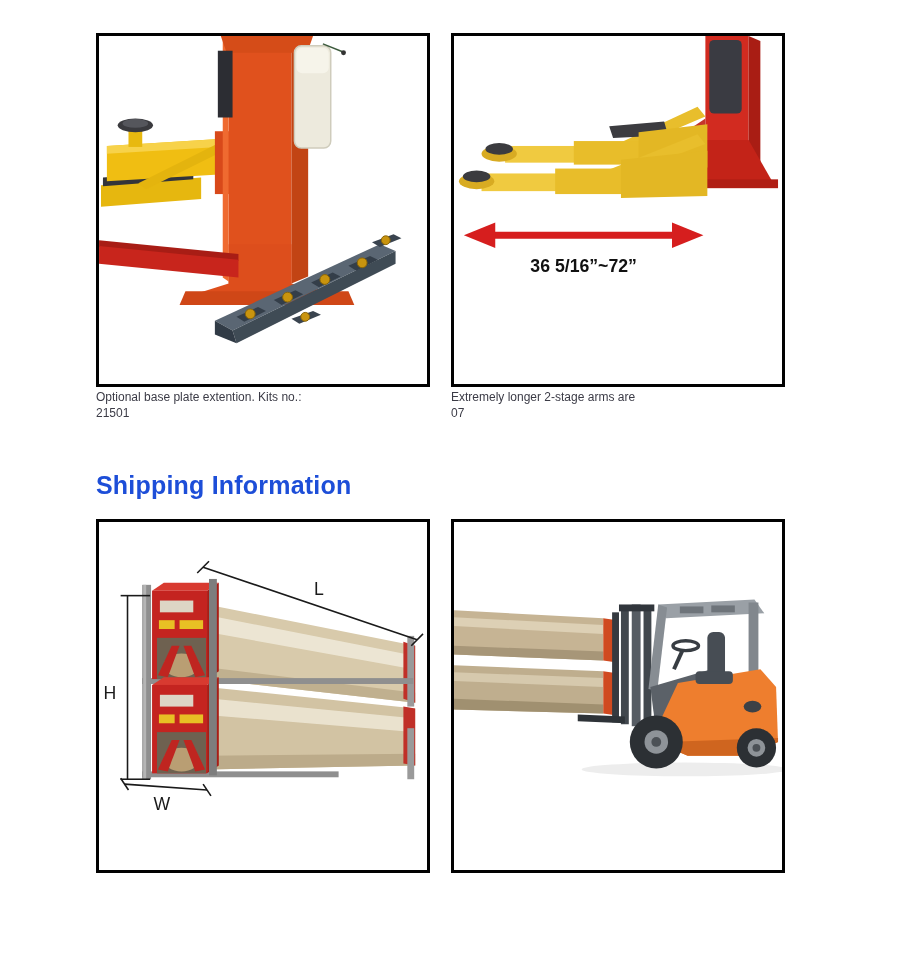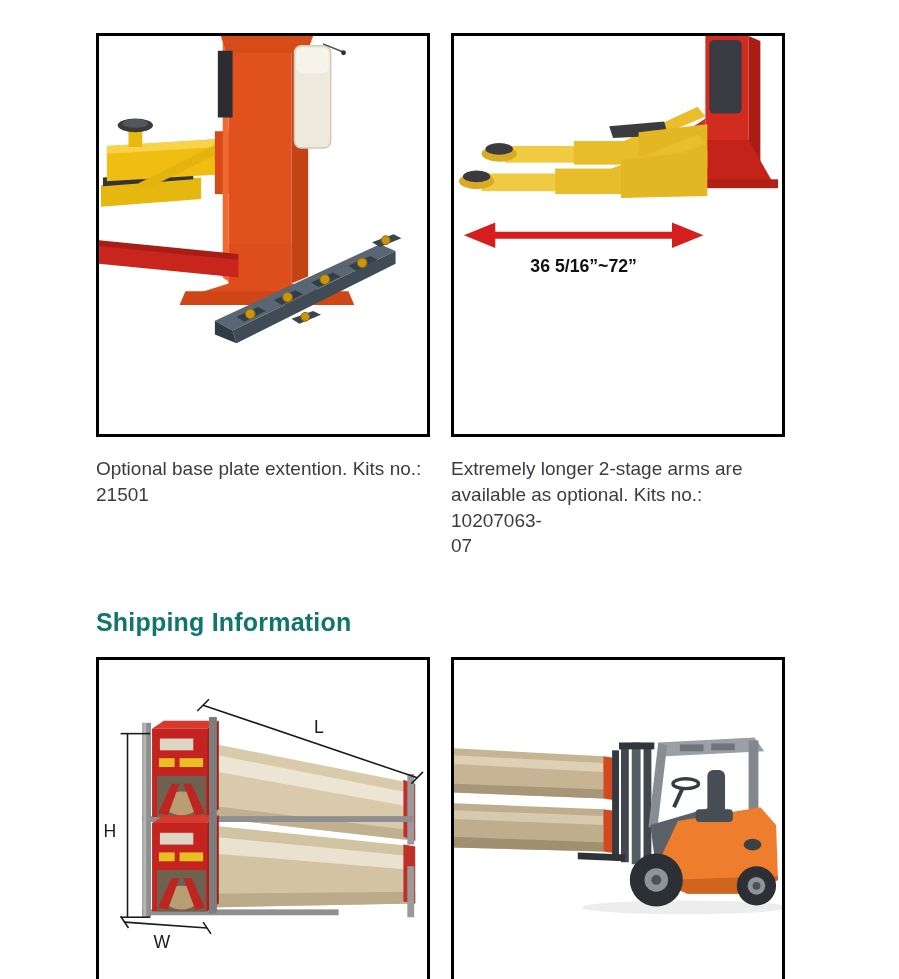--- a/index.html
+++ b/index.html
@@ -13,40 +13,40 @@
   }
   .content { padding: 33px 0 0 96px; }
   .grid {
     display: grid;
     grid-template-columns: 334px 334px;
     column-gap: 21px;
     width: 689px;
   }
   figure {
     margin: 0;
-    width: 334px; height: 404px;
+    width: 334px; height: 354px;
     border: 3px solid #010101;
     background: #ffffff;
     overflow: hidden;
   }
   figure svg { display:block; width: 328px; height: 324px; }
   .caption {
-    margin-top: 19px;
-    font-size: 19px;
+    margin-top: 2px;
+    font-size: 12px;
     line-height: 1.36;
     color: #3b3b46;
   }
   .caption span { display: block; }
   .caption span:empty { display: none; }
   h2.shipping-heading {
     margin: 50px 0 21px 0;
     font-size: 25px;
     line-height: 1.05;
     font-weight: 700;
-    color: #0f766e;
+    color: #1d4ed8;
     letter-spacing: 0.2px;
   }
   .svg-dim-text {
     font-family: "Liberation Sans", sans-serif;
   }
 </style>
 </head>
 <body>
 
 <div class="content">
@@ -174,21 +174,20 @@
           <g>
             <line x1="34" y1="203" x2="230" y2="203" stroke="#d61e1e" stroke-width="7"></line>
             <polygon points="10,203 42,190 42,216" fill="#d61e1e"></polygon>
             <polygon points="254,203 222,190 222,216" fill="#d61e1e"></polygon>
           </g>
           <text class="svg-dim-text" x="132" y="240" text-anchor="middle" font-size="18" font-weight="bold" fill="#111111">36 5/16”~72”</text>
         </svg>
       </figure>
       <div class="caption">
         <span>Extremely longer 2-stage arms are</span>
-        <span>available as optional. Kits no.: 10207063-</span>
         <span>07</span>
       </div>
     </div>
   </div>
 
   <h2 class="shipping-heading">Shipping Information</h2>
 
   <div class="grid">
 
     <div>

